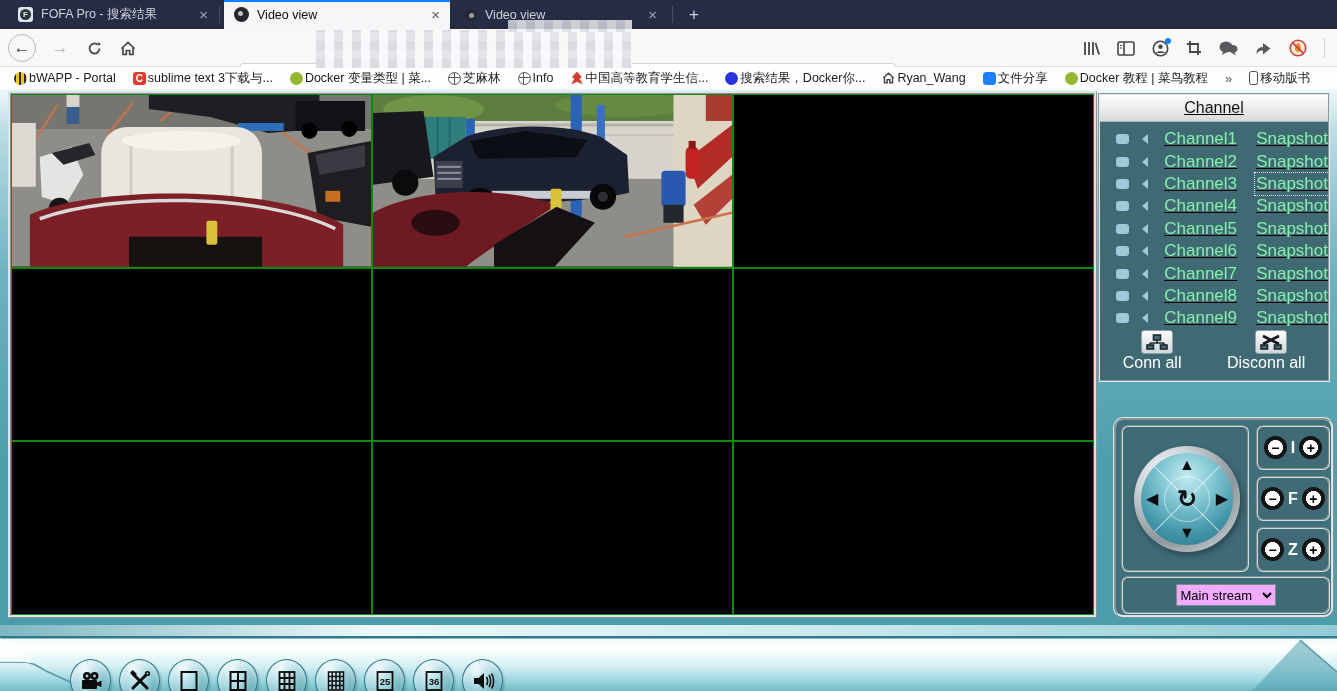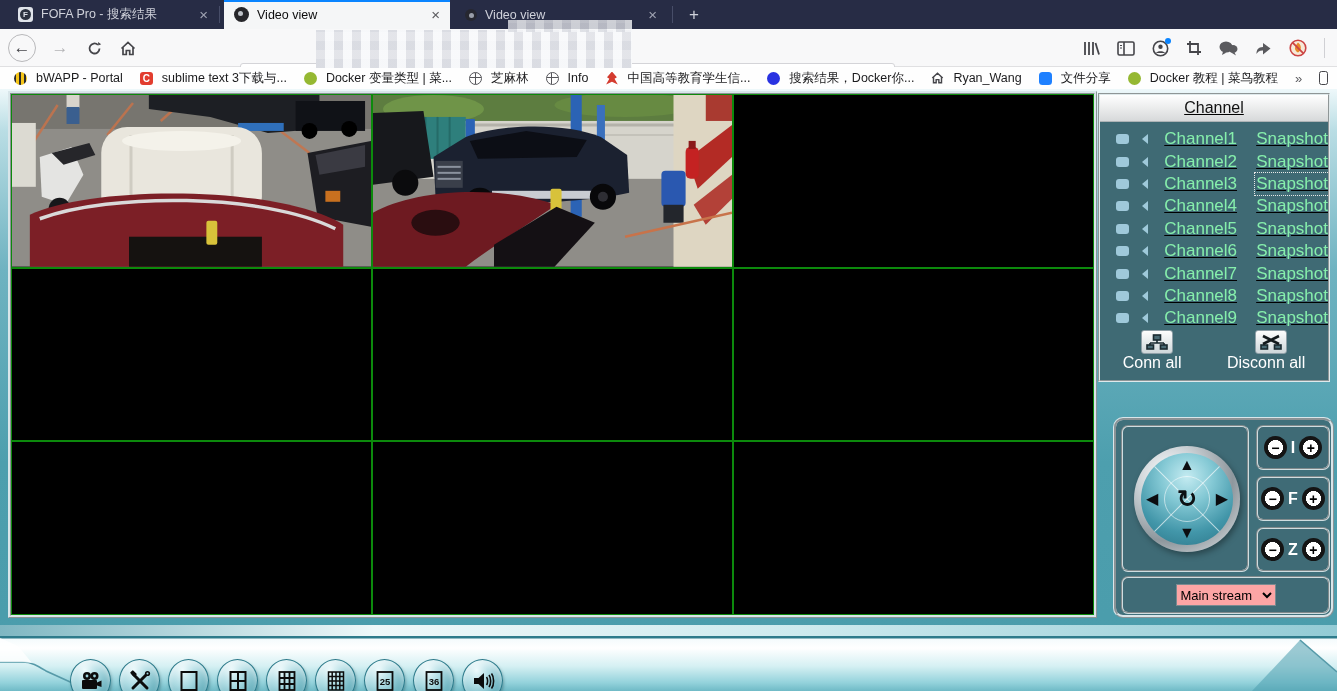--- a/index.html
+++ b/index.html
@@ -53,21 +53,21 @@
   
   .mosaic{ position:absolute; background-color:#eef0f3;
     background-image:
       repeating-linear-gradient(90deg, rgba(208,210,218,.55) 0 9px, rgba(248,249,251,.9) 9px 18px),
       repeating-linear-gradient(0deg, rgba(226,228,233,.6) 0 9px, rgba(252,252,253,.9) 9px 18px);
     z-index:30; }
 
   
   .bookmarks{ position:absolute; left:0; top:67px; width:1337px; height:22px; background:#fefefe;
               display:flex; align-items:center; gap:17px; padding:0 14px; overflow:hidden; }
-  .bm{ display:flex; align-items:center; gap:9px; font-size:12.5px; color:#1b1b1d; white-space:nowrap; }
+  .bm{ display:flex; align-items:center; gap:2px; font-size:12.5px; color:#1b1b1d; white-space:nowrap; }
   .bi{ width:13px; height:13px; flex:none; }
   .bi-bee{ border-radius:50%; background:repeating-linear-gradient(90deg,#2a2a2a 0 2px,#f5c518 2px 5px); }
   .bi-csdn{ background:#e23c2e; border-radius:3px; color:#fff; font:bold 10px/13px "Liberation Sans",sans-serif; text-align:center; }
   .bi-green{ background:#95b832; border-radius:50%; }
   .bi-globe{ border:1.4px solid #55555a; border-radius:50%;
      background:linear-gradient(#55555a,#55555a) center/1.2px 100% no-repeat,
                 linear-gradient(#55555a,#55555a) center/100% 1.2px no-repeat; }
   .bi-rocket{ background:#d43b2f; clip-path:polygon(50% 0,88% 45%,70% 55%,95% 100%,50% 78%,5% 100%,30% 55%,12% 45%); }
   .bi-baidu{ background:#2932e1; border-radius:50%; }
   .bi-blue{ background:#1e80ff; border-radius:3.5px; }
@@ -132,21 +132,21 @@
   .ifz{ left:140px; width:74px; height:45px; display:flex; align-items:center;
         justify-content:center; gap:4px; color:#fff; font-size:16px; font-weight:bold; }
   .ifz1{ top:5px; } .ifz2{ top:56px; } .ifz3{ top:107px; }
   .gear{ width:23px; height:23px; border-radius:50%; flex:none;
      background:radial-gradient(circle,#ffffff 0 46%,#141414 47% 100%);
      display:flex; align-items:center; justify-content:center; font-size:14px; font-weight:bold;
      color:#000; line-height:1; }
   .streampanel{ left:5px; top:156px; width:209px; height:38px; display:flex; align-items:center;
                 justify-content:center; }
   .streampanel select{ width:100px; height:22px; font-family:"Liberation Sans",sans-serif;
-                       font-size:13px; border:1px solid #7a8a90; background:#fca5a5; }
+                       font-size:13px; border:1px solid #7a8a90; background:#f0abfc; }
 
   
   .btoolbar{ position:absolute; left:0; top:536px; width:1337px; height:66px; }
   .bt-strip{ position:absolute; left:0; top:0; width:100%; height:11px;
      background:linear-gradient(90deg,#7fb7c2,#eef8f9 28%,#cdeaee 60%,#93cbd5); }
   .bt-band{ position:absolute; left:0; top:11px; width:100%; height:55px;
      background:linear-gradient(180deg,#2e7b8b 0px,#2e7b8b 2px,#f4fbfc 3px,#ffffff 22%,
                 #d5f0f3 55%,#93d2db 85%,#6fbac6 100%); }
   .bt-svg{ position:absolute; left:0; top:11px; }
   .bt-buttons{ position:absolute; left:70px; top:34px; display:flex; gap:8px; }

